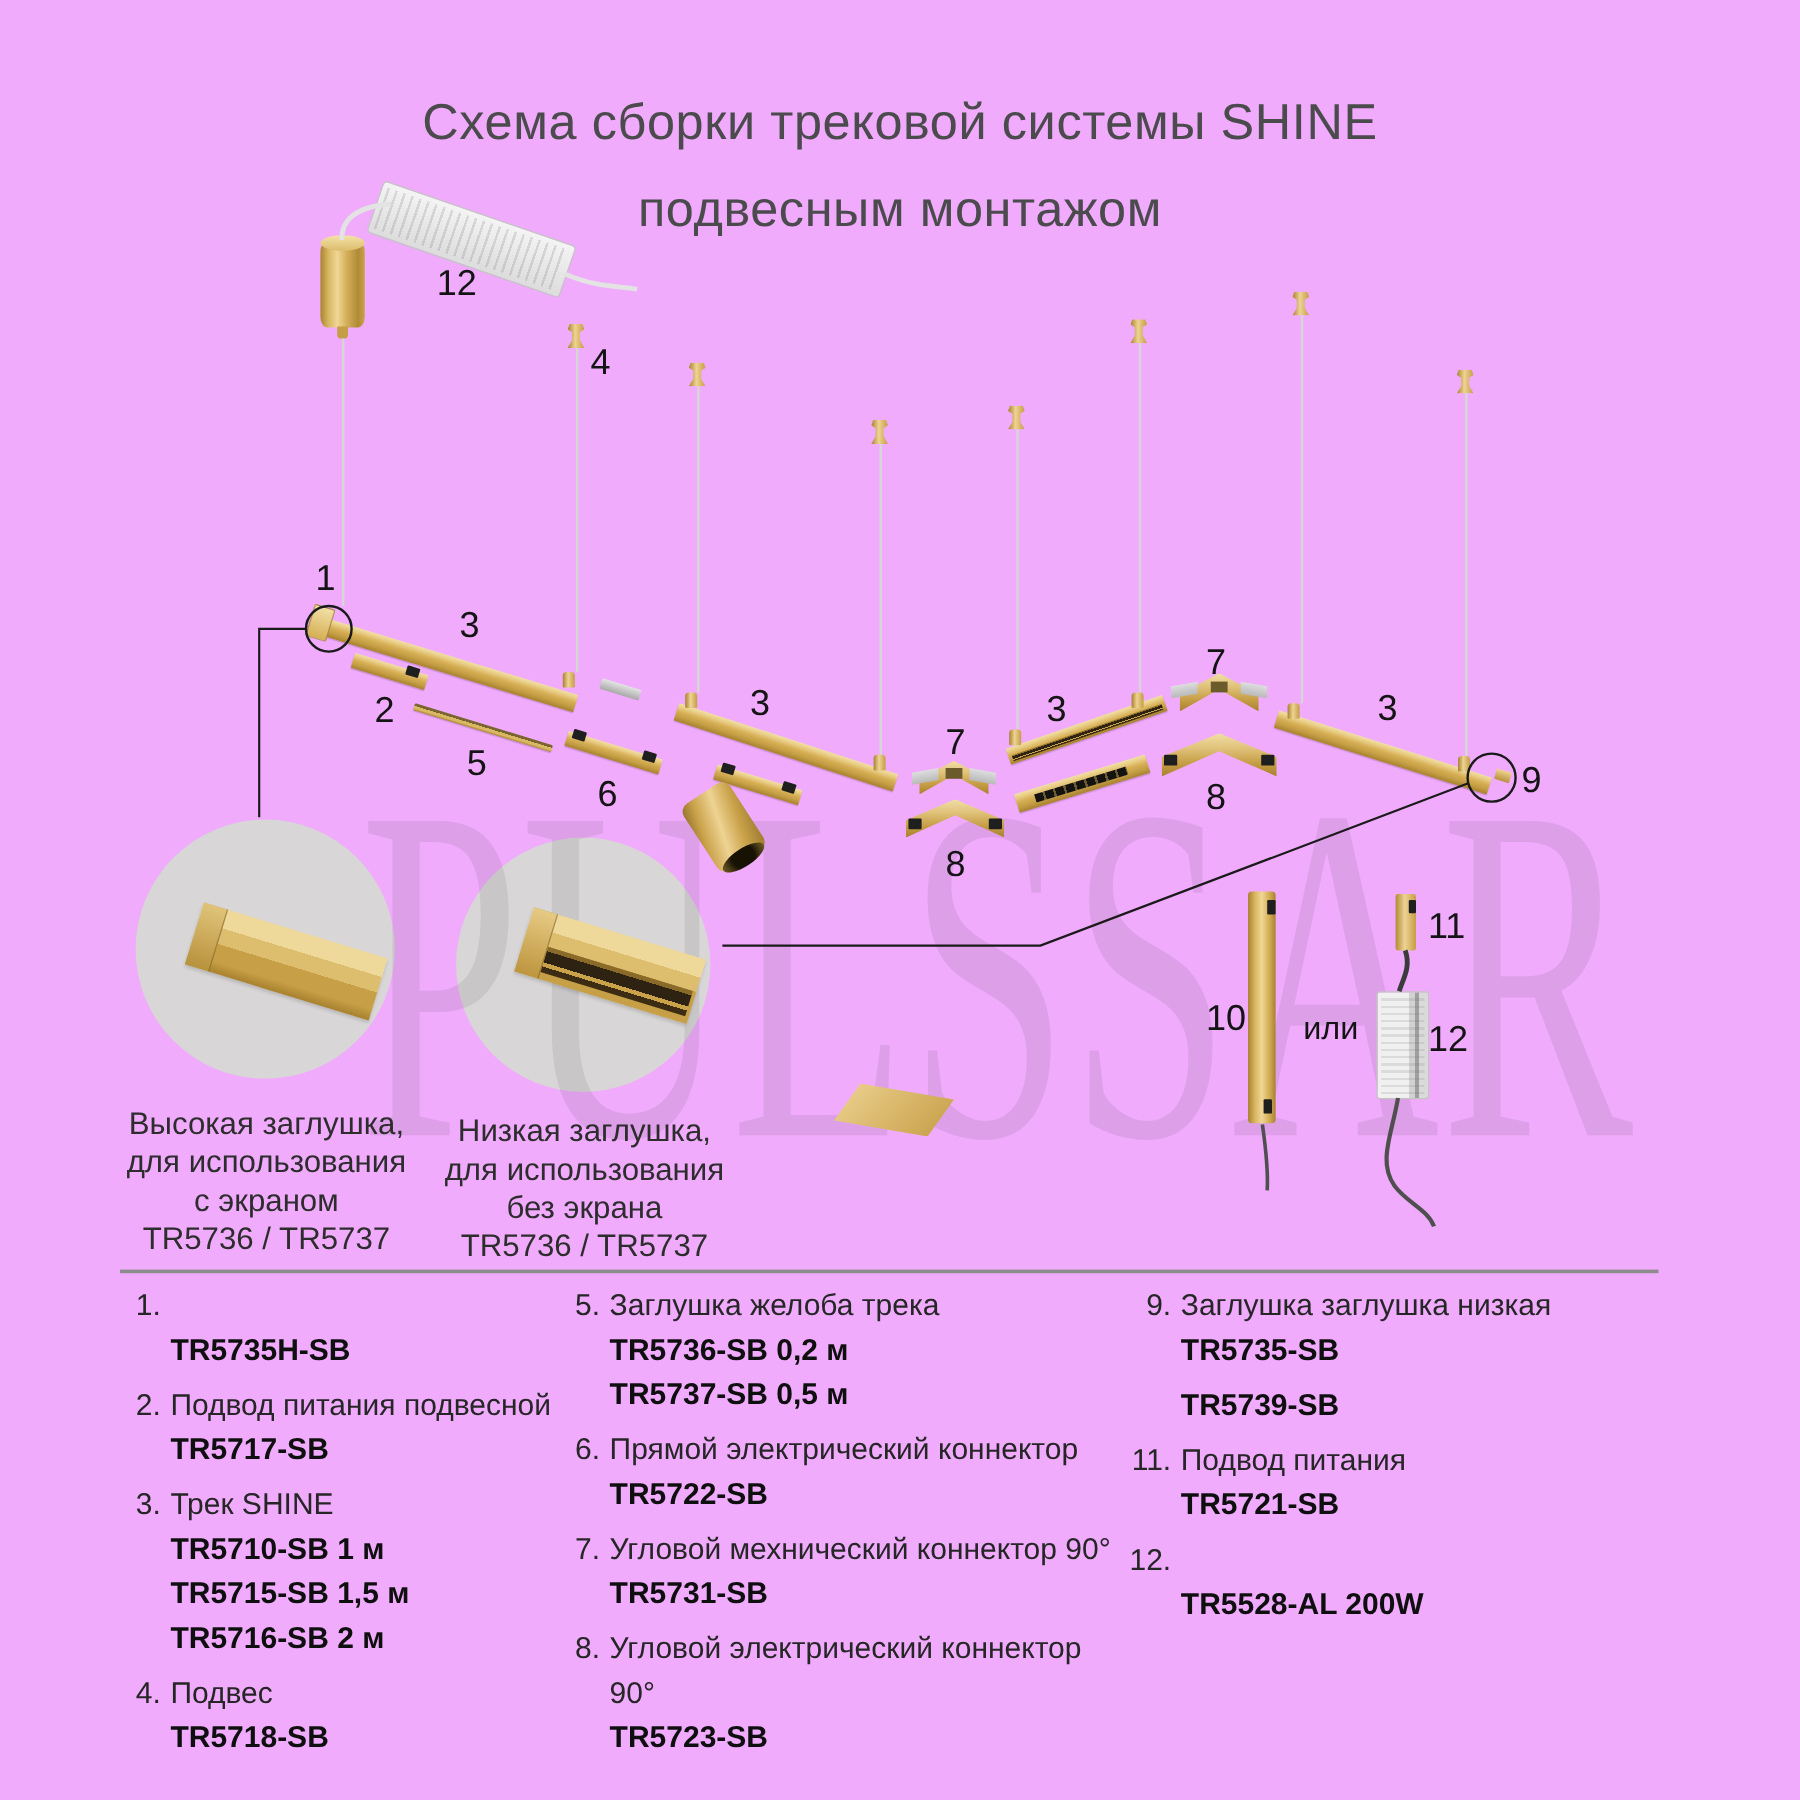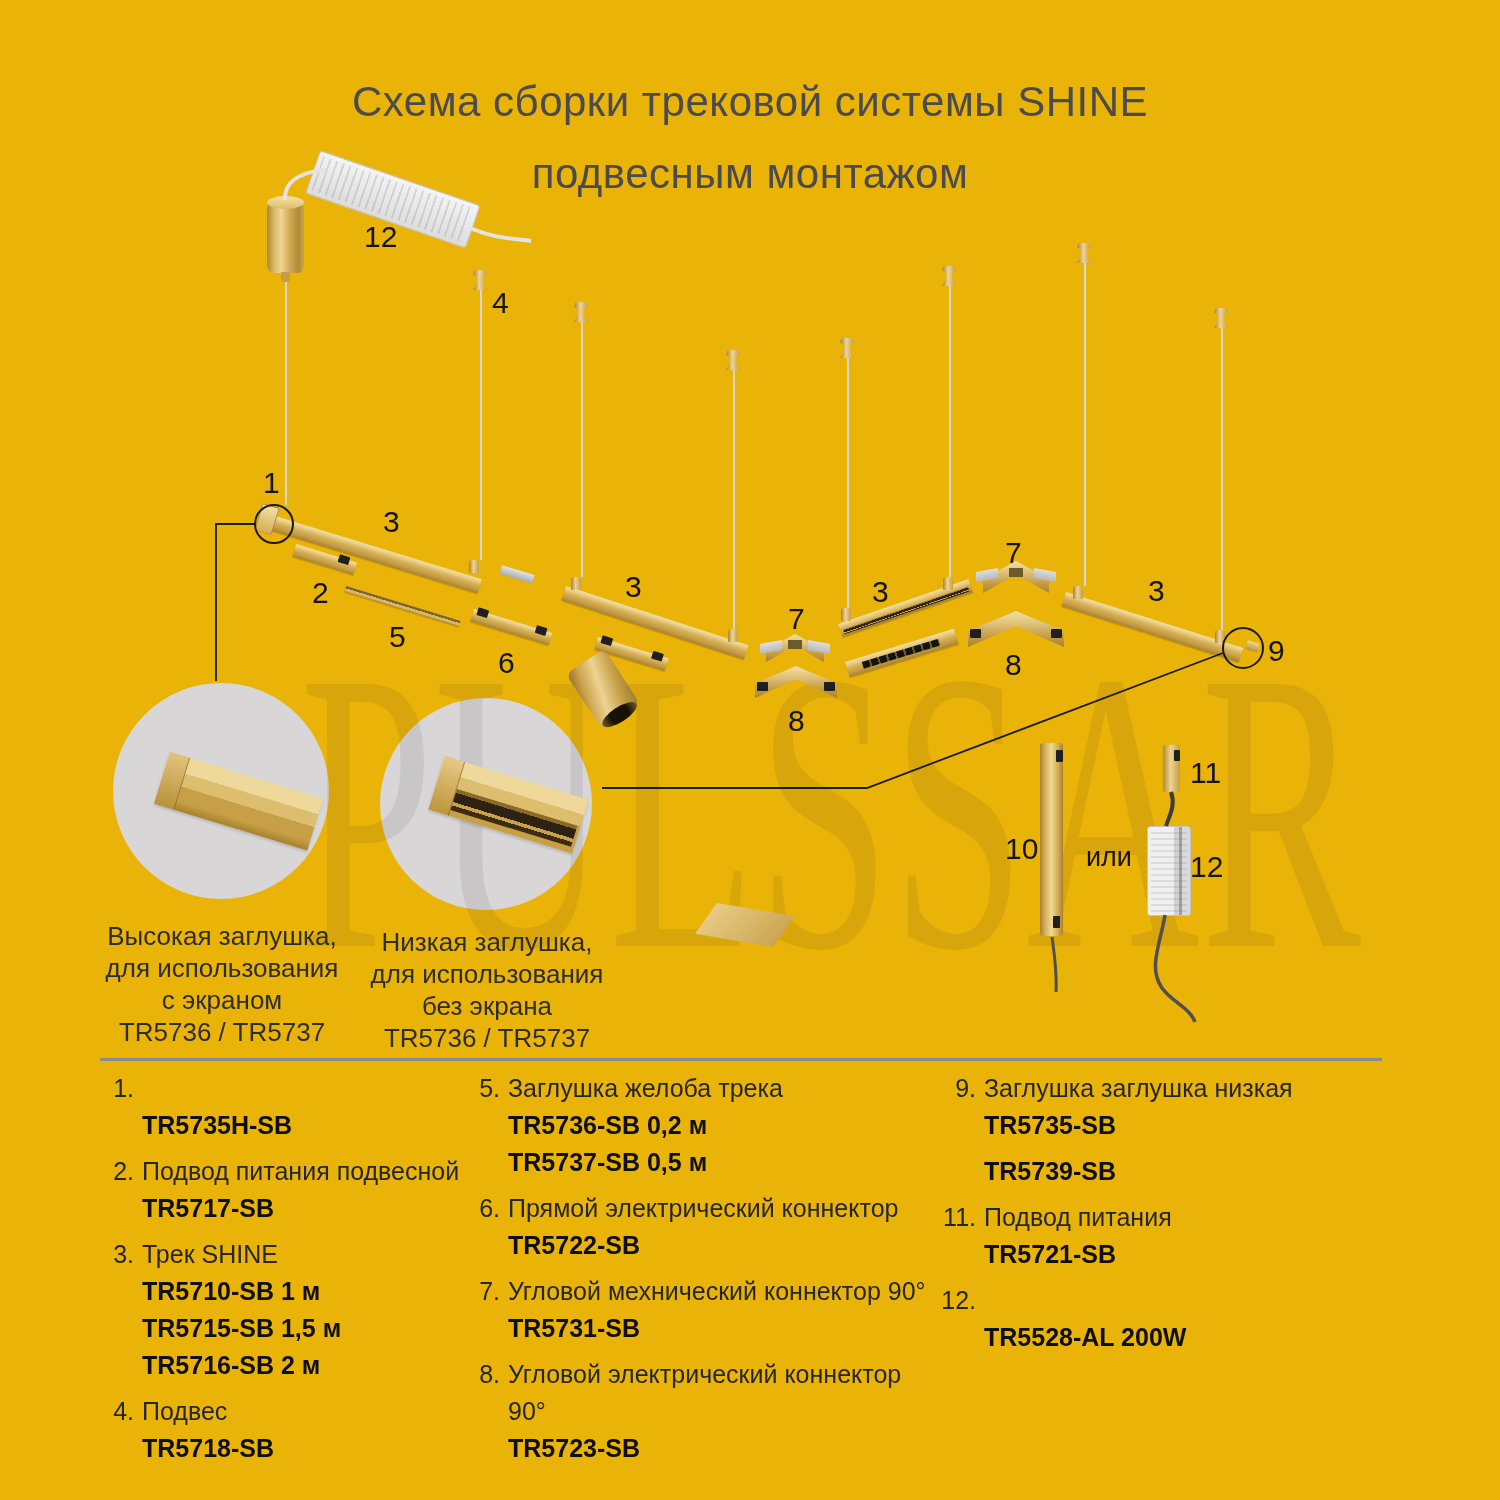--- a/index.html
+++ b/index.html
@@ -1,16 +1,16 @@
 <!DOCTYPE html>
 <html><head>
 <meta charset="utf-8">
 <style>
   html,body{margin:0;padding:0;background:#fff;}
-  #stage{position:relative;width:1500px;height:1500px;background:#eab308;overflow:hidden;
+  #stage{position:relative;width:1500px;height:1500px;background:#f0abfc;overflow:hidden;
          font-family:"Liberation Sans",sans-serif;}
   
   .title-line{position:absolute;left:0;width:1500px;text-align:center;
               font-size:42px;color:#4b4b4d;letter-spacing:.5px;}
   .dlbl{position:absolute;font-size:30px;color:#141414;}
   .watermark{position:absolute;left:0;width:1500px;top:612px;text-align:center;
              font-family:"Liberation Serif",serif;font-size:400px;line-height:1;
              color:rgba(40,40,40,0.085);transform:scaleX(0.60);transform-origin:50% 50%;
              letter-spacing:2px;z-index:2;pointer-events:none;white-space:nowrap;}
   .caption{position:absolute;width:260px;text-align:center;font-size:26px;line-height:32px;color:#2d2d2d;}

